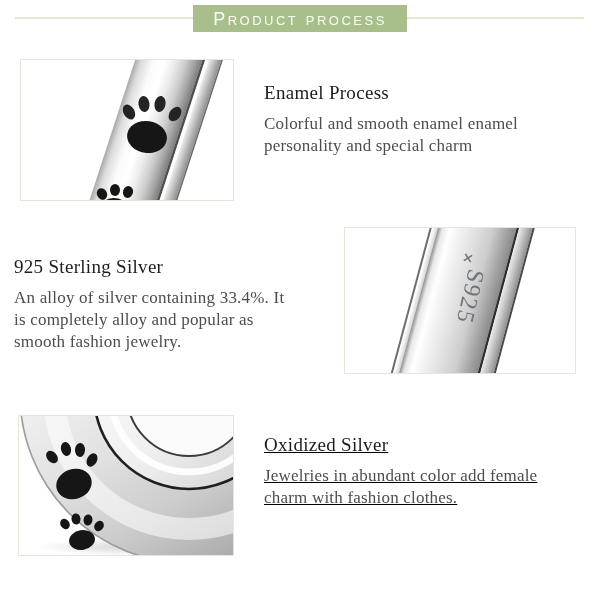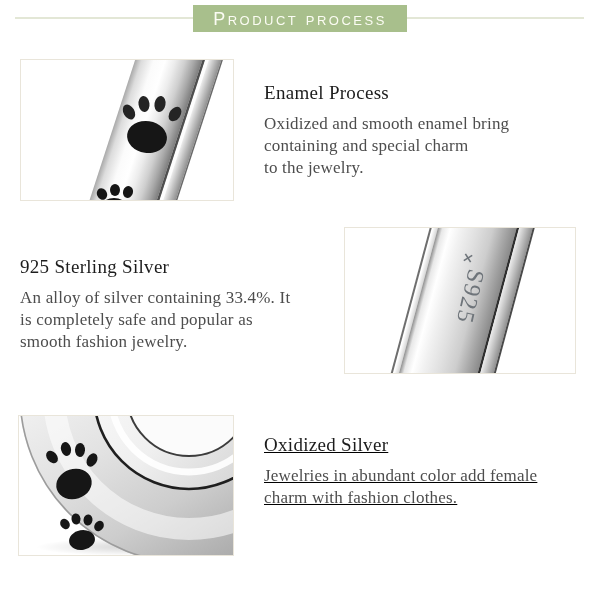--- a/index.html
+++ b/index.html
@@ -21,21 +21,21 @@
   }
   
   .photo{position:absolute;border:1px solid #e9e5da;background:#ffffff;overflow:hidden;}
   .photo svg{display:block;}
   .photo.p1{left:20px;top:59px;width:212px;height:140px;}
   .photo.p2{left:344px;top:227px;width:230px;height:145px;}
   .photo.p3{left:18px;top:415px;width:214px;height:139px;}
   
   .tblock{position:absolute;}
   .tblock.t1{left:264px;top:82px;}
-  .tblock.t2{left:20px;top:256px;}
+  .tblock.t2{left:14px;top:256px;}
   .tblock.t3{left:264px;top:434px;text-decoration:underline;}
   .tblock h2{
     margin:0 0 9px 0;font-size:19px;font-weight:normal;color:#1d1d1d;
     line-height:1.15;letter-spacing:0.3px;
   }
   .tblock .bodyline{
     font-size:17px;color:#4d4d4d;line-height:22px;letter-spacing:0.2px;
   }
 </style>
 </head>
@@ -86,29 +86,28 @@
         <ellipse cx="81" cy="134" rx="5" ry="6" transform="rotate(-25 81 134)"></ellipse>
         <ellipse cx="94" cy="130" rx="5" ry="6"></ellipse>
         <ellipse cx="107" cy="132" rx="5" ry="6" transform="rotate(15 107 132)"></ellipse>
         <ellipse cx="93" cy="149" rx="14" ry="11"></ellipse>
       </g>
     </svg>
   </div>
 
   <div class="tblock t1">
     <h2>Enamel Process</h2>
-    <div class="bodyline">Oxidized and smooth enamel bring</div>
-    <div class="bodyline">containing and special charm</div>
-    <div class="bodyline">to the jewelry.</div>
+    <div class="bodyline">Colorful and smooth enamel enamel</div>
+    <div class="bodyline">personality and special charm</div>
   </div>
 
   <div class="tblock t2">
     <h2>925 Sterling Silver</h2>
     <div class="bodyline">An alloy of silver containing 33.4%. It</div>
-    <div class="bodyline">is completely safe and popular as</div>
+    <div class="bodyline">is completely alloy and popular as</div>
     <div class="bodyline">smooth fashion jewelry.</div>
   </div>
 
   <div class="photo p2">
     <svg width="230" height="145" viewBox="0 0 230 145">
       <defs>
         <linearGradient id="g2" x1="0" y1="0" x2="1" y2="0">
           <stop offset="0" stop-color="#8f8f8f"></stop>
             <stop offset="0.06" stop-color="#e8e8e8"></stop>
           <stop offset="0.16" stop-color="#ffffff"></stop>

